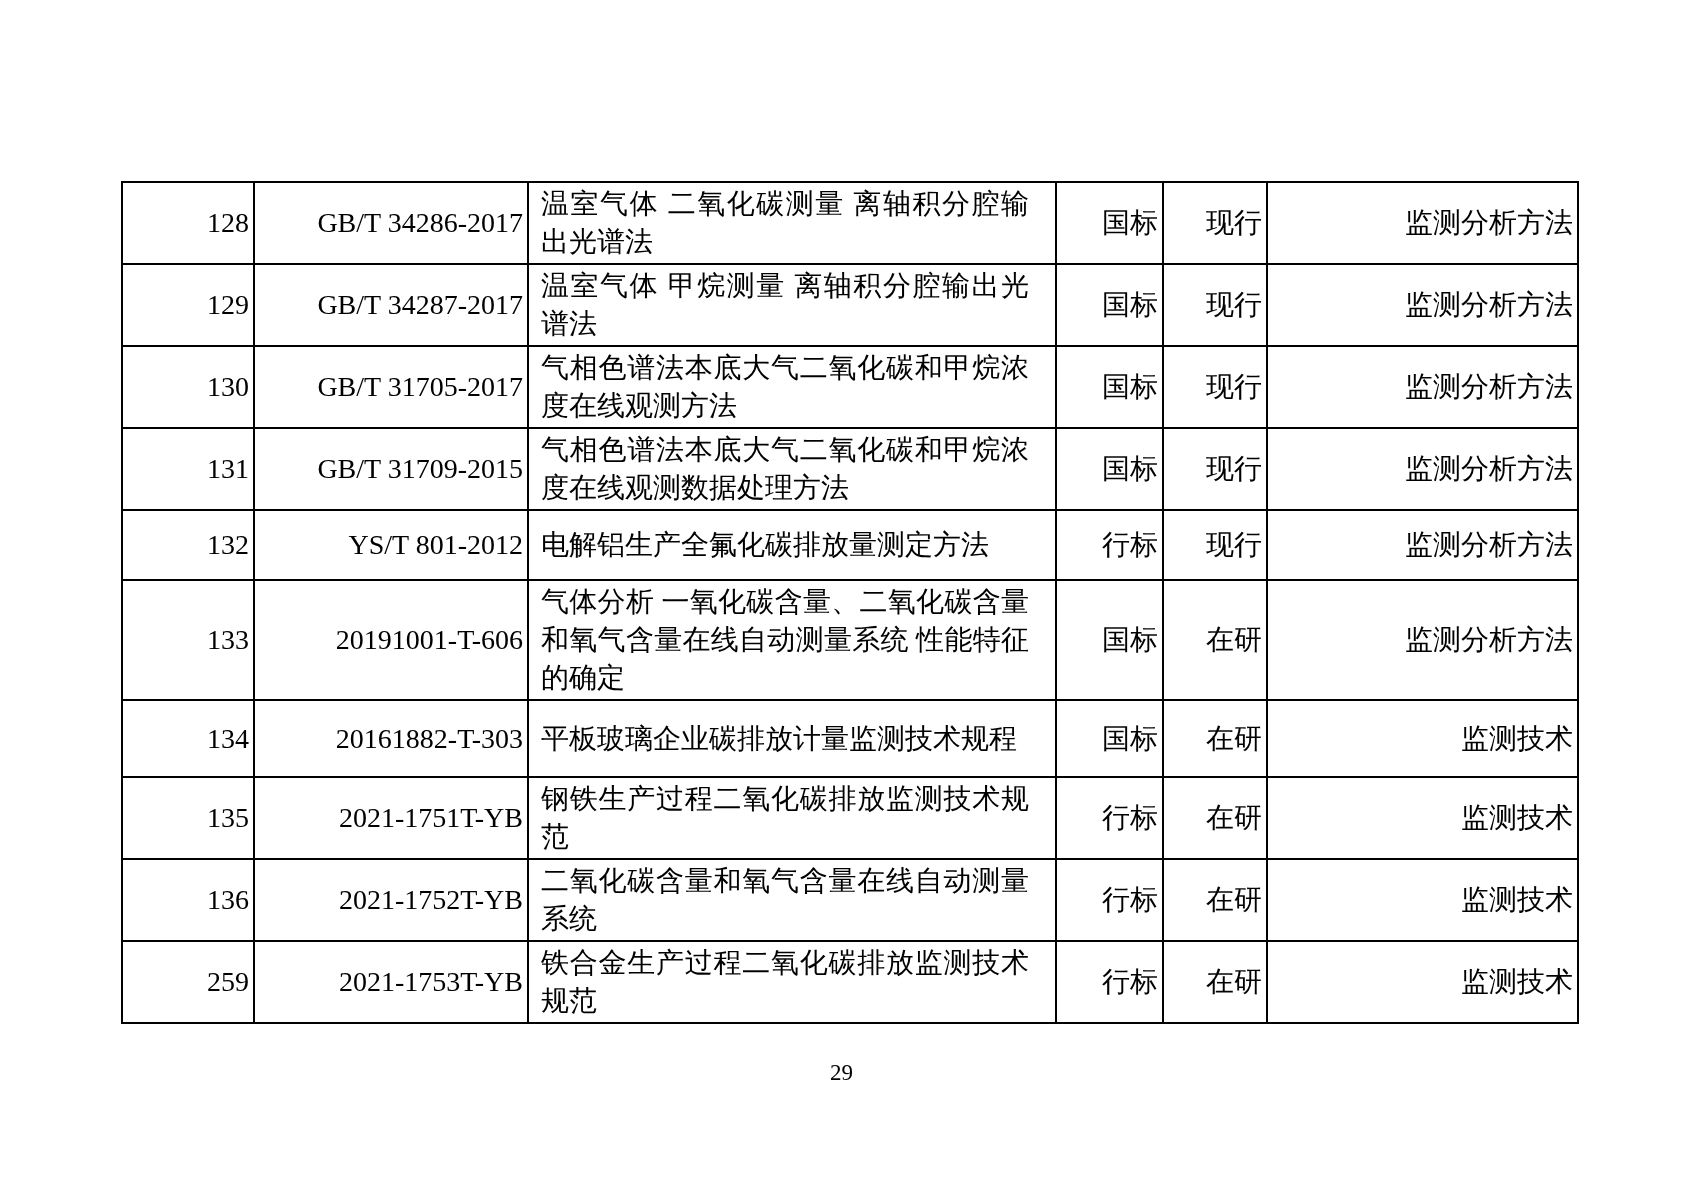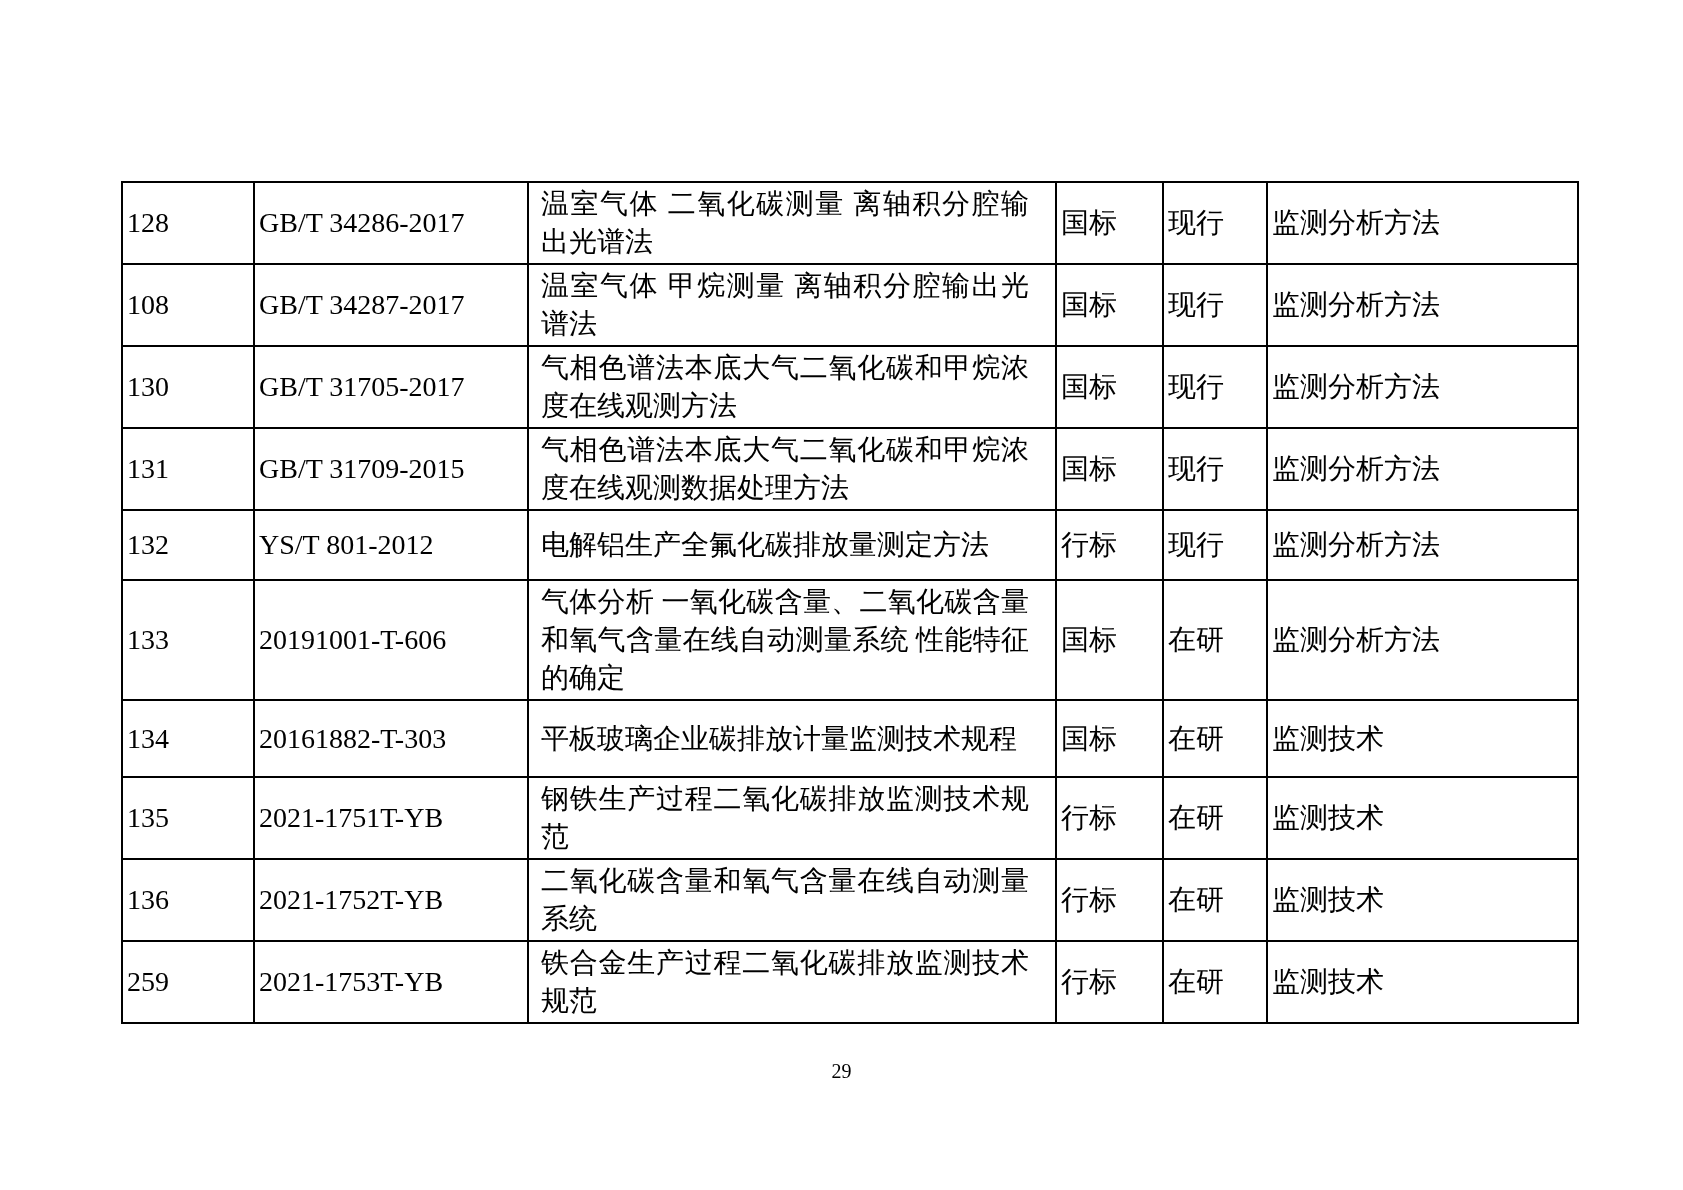--- a/index.html
+++ b/index.html
@@ -24,21 +24,21 @@
     top: 181px;
     width: 1456px;
     border-collapse: collapse;
     table-layout: fixed;
   }
   table.standards-table td {
     border: 2px solid #000000;
     font-family: "Liberation Serif", "DejaVu Serif", serif;
     font-size: 28px;
     color: #000000;
-    text-align: left;
+    text-align: right;
     vertical-align: middle;
     padding: 12px 4px;
     overflow: hidden;
   }
   table.standards-table td.col-name {
     text-align: justify;
     text-justify: inter-ideograph;
     padding: 2px 26px 2px 12px;
     line-height: 38px;
   }
@@ -48,21 +48,21 @@
   table.standards-table tr:nth-child(3) { height: 79px; }
   table.standards-table tr:nth-child(4) { height: 79px; }
   table.standards-table tr:nth-child(5) { height: 70px; }
   table.standards-table tr:nth-child(6) { height: 119px; }
   .page-number {
     position: absolute;
     top: 1060px;
     left: 0;
     width: 1683px;
     text-align: center;
-    font-size: 20px;
+    font-size: 23px;
     font-family: "Liberation Serif", "DejaVu Serif", serif;
     color: #000000;
   }
 </style>
 </head>
 <body>
 
 <div class="page">
 
   <table class="standards-table">
@@ -77,21 +77,21 @@
     <tbody id="standards-tbody">
         <tr>
           <td class="col-num">128</td>
           <td class="col-code">GB/T 34286-2017</td>
           <td class="col-name">温室气体 二氧化碳测量 离轴积分腔输出光谱法</td>
           <td class="col-type">国标</td>
           <td class="col-status">现行</td>
           <td class="col-category">监测分析方法</td>
         </tr>
         <tr>
-          <td class="col-num">108</td>
+          <td class="col-num">129</td>
           <td class="col-code">GB/T 34287-2017</td>
           <td class="col-name">温室气体 甲烷测量 离轴积分腔输出光谱法</td>
           <td class="col-type">国标</td>
           <td class="col-status">现行</td>
           <td class="col-category">监测分析方法</td>
         </tr>
         <tr>
           <td class="col-num">130</td>
           <td class="col-code">GB/T 31705-2017</td>
           <td class="col-name">气相色谱法本底大气二氧化碳和甲烷浓度在线观测方法</td>

